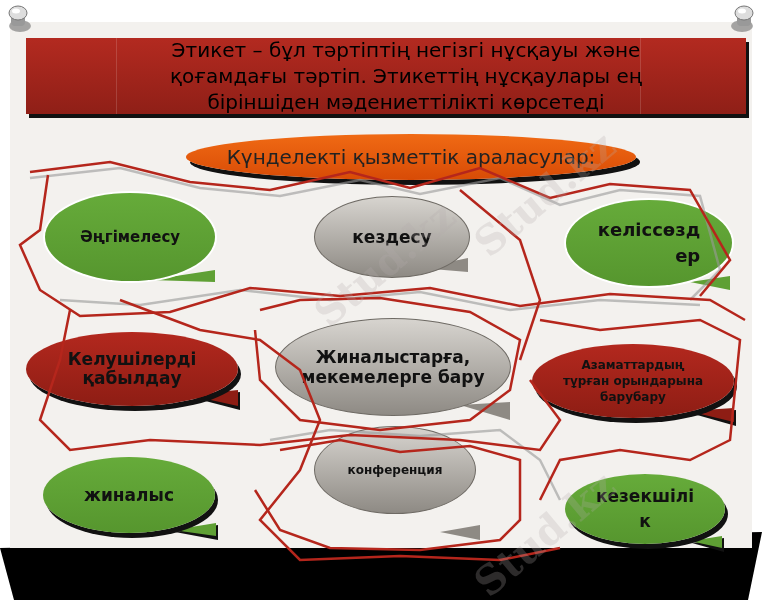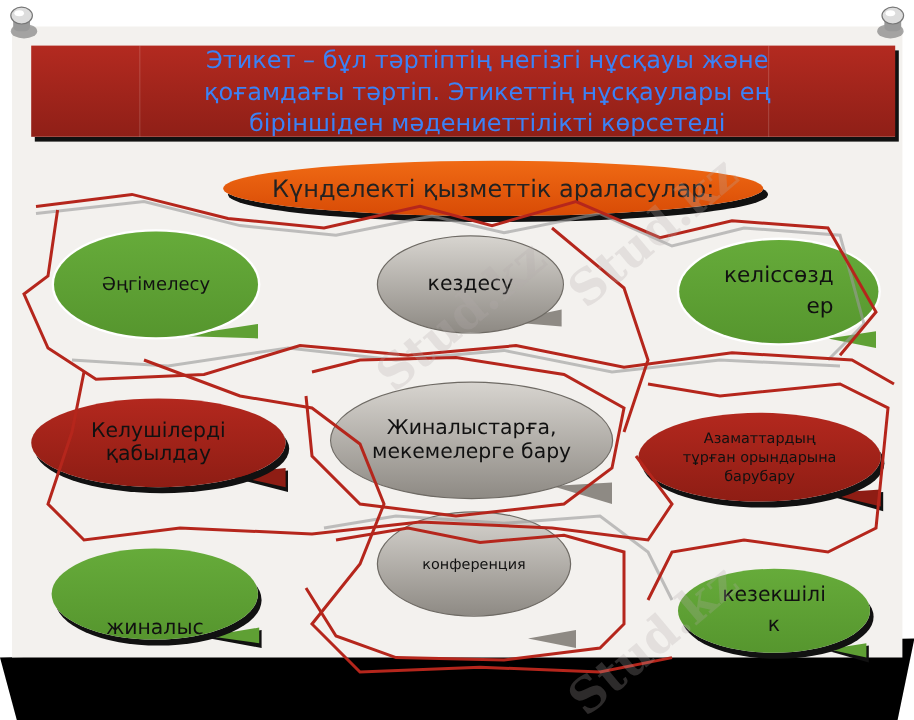--- a/index.html
+++ b/index.html
@@ -15,41 +15,41 @@
     .pin-left { left: 2px; top: 4px; }
     .pin-right { left: 728px; top: 4px; }
 
     .title-banner {
       position: absolute; left: 26px; top: 38px; width: 720px; height: 76px;
       background: linear-gradient(180deg, #b32a20 0%, #8f1f17 100%);
       box-shadow: 3px 4px 0 #111;
     }
     .title-text {
       position: absolute; left: 26px; top: 38px; width: 720px; height: 76px;
-      color: #3b82f6; font-size: 20px; line-height: 26px; text-align: center;
+      color: #000000; font-size: 20px; line-height: 26px; text-align: center;
       display: flex; align-items: center; justify-content: center;
       white-space: pre-line; padding-left: 40px; box-sizing: border-box;
     }
     .title-divider {
       position: absolute; top: 38px; width: 1px; height: 76px; background: rgba(255,255,255,0.15);
     }
 
     .subtitle-pill {
       position: absolute; left: 186px; top: 134px; width: 450px; height: 46px;
       border-radius: 50%;
       background: linear-gradient(180deg, #f06a14 0%, #d84b06 100%);
       box-shadow: 4px 5px 0 #111;
       display: flex; align-items: center; justify-content: center;
       font-size: 20px; color: #222;
     }
 
     .bubble {
       position: absolute; border-radius: 50%;
       display: flex; align-items: center; justify-content: center;
-      text-align: center; color: #111; white-space: pre-line;
+      text-align: center; color: #111; white-space: pre-line; font-weight: bold;
     }
     .green { background: linear-gradient(180deg, #66ab3a 0%, #56962e 100%); }
     .red { background: linear-gradient(180deg, #b3281e 0%, #8e1d14 100%); }
     .gray { background: linear-gradient(180deg, #d7d4cf 0%, #8e8a84 100%); border: 1px solid #6e6a64; }
     .white-edge { box-shadow: 0 0 0 2px #ffffff; }
     .dark-shadow { box-shadow: 3px 5px 0 #111; }
 
     .scribbles { position: absolute; left: 0; top: 0; width: 762px; height: 600px; pointer-events: none; }
     .watermark {
       position: absolute; color: rgba(180,170,170,0.25); font-size: 40px; font-weight: bold;
@@ -120,21 +120,21 @@
 </div>
 <div class="bubble gray" style="left:275px;top:318px;width:234px;height:96px;font-size:17px;line-height:20px;">
   <span>Жиналыстарға,
 мекемелерге бару</span>
 </div>
 <div class="bubble red dark-shadow" style="left:532px;top:344px;width:202px;height:74px;font-size:12px;line-height:16px;text-align:center;">
   <span>Азаматтардың
 тұрған орындарына
 барубару</span>
 </div>
-<div class="bubble green dark-shadow" style="left:43px;top:457px;width:172px;height:76px;font-size:17px;align-items:flex-end;">
+<div class="bubble green dark-shadow" style="left:43px;top:457px;width:172px;height:76px;font-size:17px;">
   <span>жиналыс</span>
 </div>
 <div class="bubble gray" style="left:314px;top:426px;width:160px;height:86px;font-size:12px;">
   <span>конференция</span>
 </div>
 <div class="bubble green dark-shadow" style="left:565px;top:474px;width:160px;height:70px;font-size:17px;line-height:25px;">
   <span>кезекшілі
 к</span>
 </div>
 

